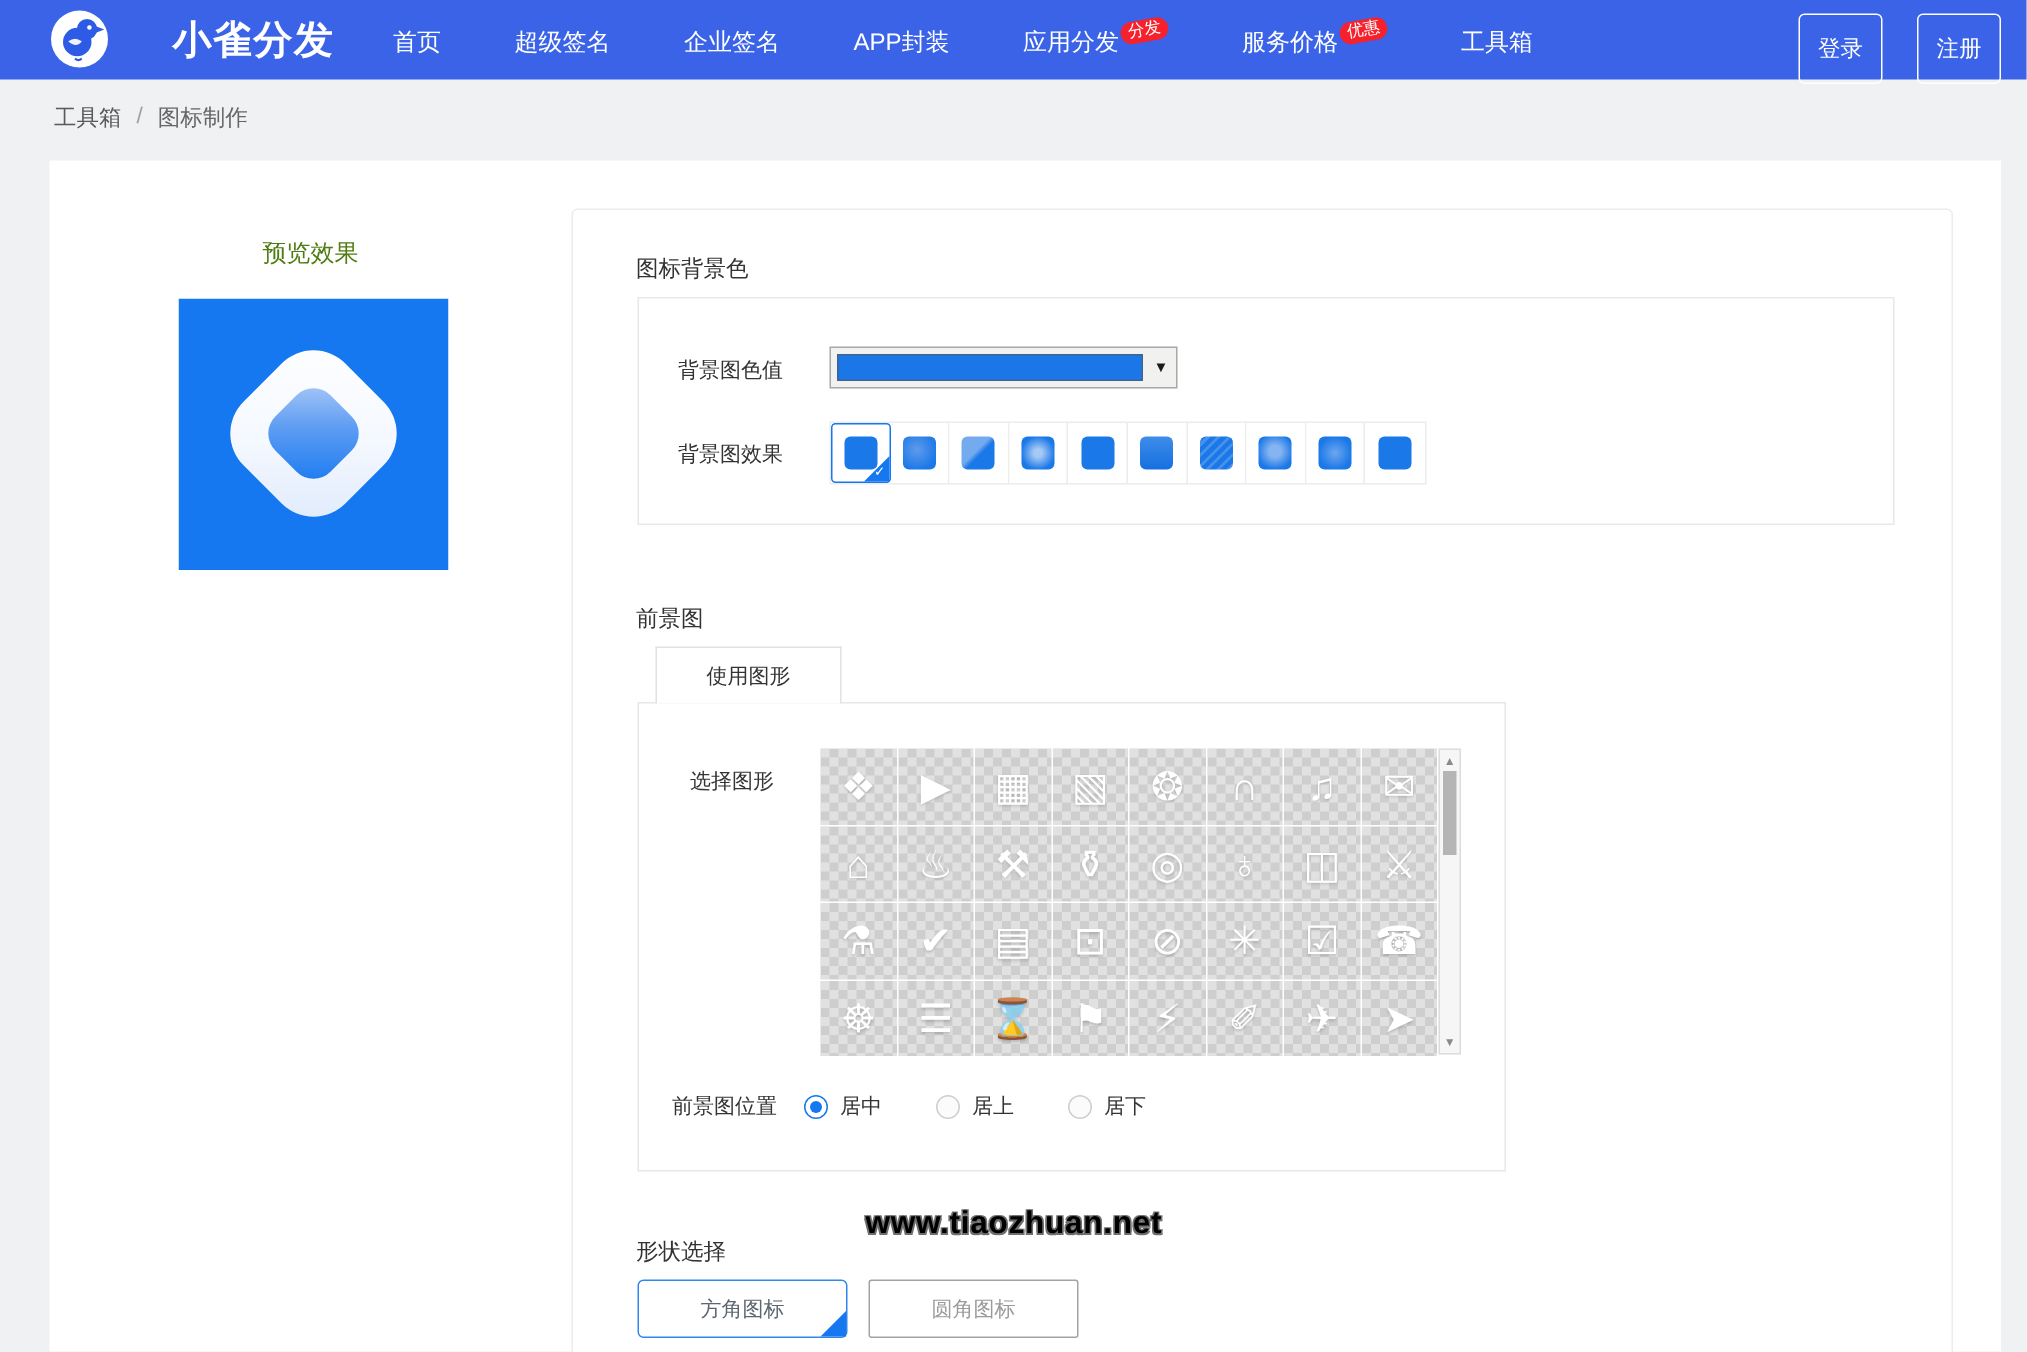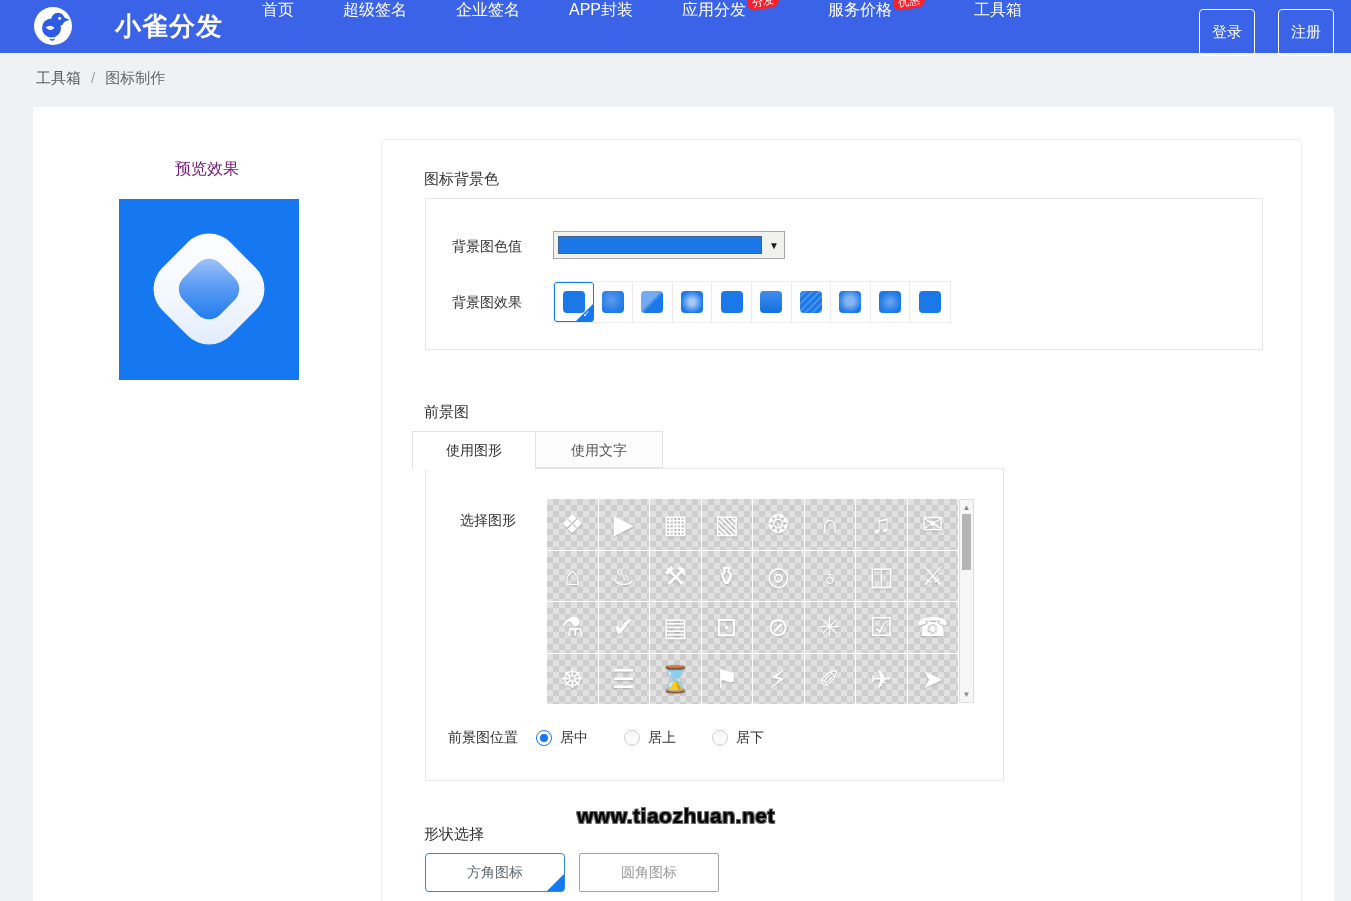--- a/index.html
+++ b/index.html
@@ -4,39 +4,39 @@
 <style>
   * { margin:0; padding:0; box-sizing:border-box; }
   html,body { width:1351px; height:901px; overflow:hidden;
     font-family:"Liberation Sans","DejaVu Sans",sans-serif; background:#eff1f3; }
 
   
   .navbar { position:absolute; left:0; top:0; width:1351px; height:53px; background:#3a63e8; }
   .brand { position:absolute; left:33px; top:6px; display:flex; align-items:center; gap:9px; cursor:pointer; }
   .brand-circle { width:40px; height:40px; }
   .brand-name { color:#fff; font-size:26px; font-weight:bold; letter-spacing:1px;margin-left:33px; }
-  .nav-items { position:absolute; left:262px; top:0; height:57px; display:flex; gap:49px; }
+  .nav-items { position:absolute; left:262px; top:0; height:57px; display:flex; align-items:center; gap:49px; }
   .nav-item { color:#fff; font-size:16px; cursor:pointer; white-space:nowrap; position:relative; }
   .nav-badge { display:inline-block; background:#f5222d; color:#fff; font-size:11px; line-height:15px;
     padding:0 5px; border-radius:9px; transform:translateY(-10px) rotate(-10deg); margin-left:1px; }
   .nav-badge:empty { display:none; }
   .auth { position:absolute; right:17px; top:9px; display:flex; gap:23px; }
   .auth-btn { min-width:54px; height:47px; border:1px solid #fff; border-radius:4px; color:#fff;
     font-size:15px; display:flex; align-items:center; justify-content:center; padding:0 12px;
     background:transparent; cursor:pointer; }
 
   
   .breadcrumb { position:absolute; left:36px; top:69px; font-size:15px; color:#595959; display:flex; gap:10px; }
   .breadcrumb .sep { color:#a0a0a0; }
   .breadcrumb .cur { color:#666; }
 
   
   .card { position:absolute; left:33px; top:107px; width:1301px; height:794px; background:#fff; }
 
-  .preview-title { position:absolute; left:0; top:52px; width:348px; text-align:center; font-size:16px; color:#701a75; }
+  .preview-title { position:absolute; left:0; top:52px; width:348px; text-align:center; font-size:16px; color:#4d7c0f; }
   .app-icon { position:absolute; left:86px; top:92px; width:180px; height:181px; }
 
   .form-panel { position:absolute; left:348px; top:32px; width:921px; height:1060px;
     border:1px solid #ececec; border-radius:4px; background:#fff; }
 
   .sec-title { position:absolute; left:42px; font-size:15px; color:#333; }
   .t-bg { top:30px; } .t-fg { top:263px; } .t-shape { top:685px; }
 
   
   .group-box { position:absolute; left:43px; top:58px; width:838px; height:152px; border:1px solid #e8e8e8; }
@@ -61,21 +61,21 @@
   .fx-stripes { background:repeating-linear-gradient(135deg, #1b78e8 0 3px, #4690ec 3px 5px); }
   .fx-star    { background:radial-gradient(circle at 50% 45%, #86b4f1 0 24%, #1b78e8 74%); }
   .fx-diamond { background:radial-gradient(closest-side, #6ea7ee, #1b78e8); }
   .corner { display:none; }
   .selected > .corner, .shape-btn.selected .corner { display:block; position:absolute; right:0; bottom:0;
     width:0; height:0; border-style:solid; border-width:0 0 17px 17px;
     border-color:transparent transparent #1678f0 transparent; }
   .corner::after { content:"✓"; position:absolute; left:-10px; top:5px; font-size:9px; color:#fff; }
 
   
-  .tabs { position:absolute; left:30px; top:291px; display:flex; }
+  .tabs { position:absolute; left:55px; top:291px; display:flex;flex-direction:column; }
   .tab { width:124px; height:37px; line-height:37px; text-align:center; font-size:14px; color:#555;
     border:1px solid #e2e2e2; background:#fdfdfd; cursor:pointer; }
   .tab + .tab { margin-left:-1px; width:128px; }
   .tab.active { color:#333; background:#fff; border-bottom:none; height:38px; position:relative; z-index:2; }
   .tab-panel { position:absolute; left:43px; top:328px; width:579px; height:313px; border:1px solid #e7e7e7; background:#fff; }
   .grid-label { position:absolute; left:34px; top:43px; font-size:14px; color:#333; }
   .icon-grid { position:absolute; left:121px; top:30px; width:412px; display:grid;
     grid-template-columns:repeat(8, 50.5px); grid-auto-rows:50.5px; gap:1px; }
   .grid-cell { display:flex; align-items:center; justify-content:center; cursor:pointer;
     background-image:conic-gradient(#cecece 90deg, #e1e1e1 90deg 180deg, #cecece 180deg 270deg, #e1e1e1 270deg);

